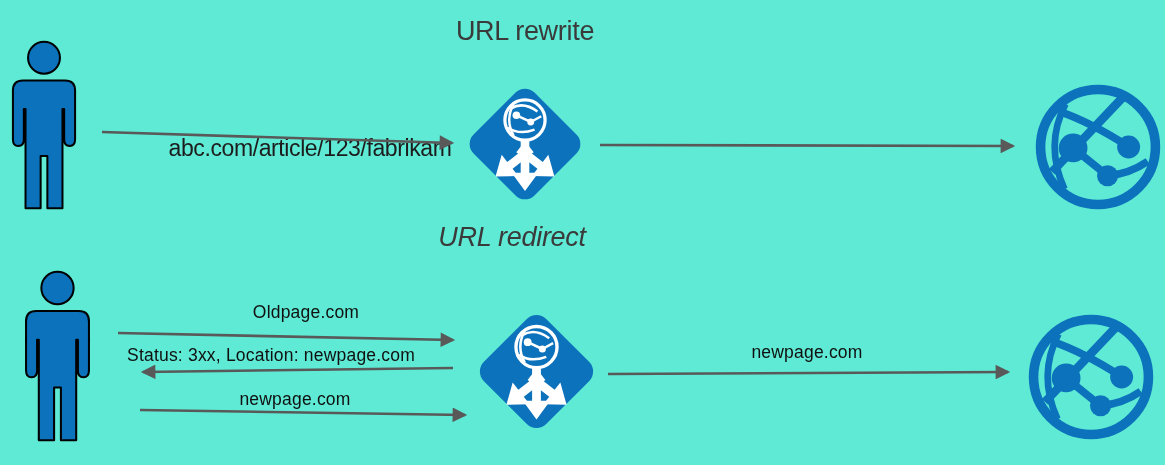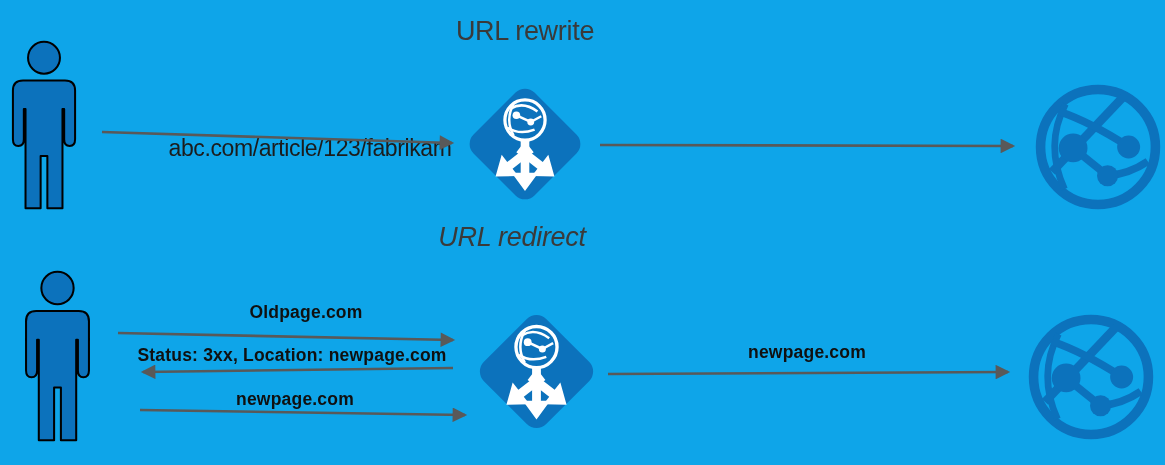--- a/index.html
+++ b/index.html
@@ -1,19 +1,19 @@
 <!DOCTYPE html>
 <html><head>
 <meta charset="utf-8">
 <style>
   html,body{margin:0;padding:0;background:#fff;}
   #canvas{
     position:relative;
     width:1165px;height:465px;
-    background:#0ea5e9;
+    background:#5eead4;
     overflow:hidden;
     font-family:"Liberation Sans", sans-serif;
     --azure-blue:#0C72BC;
     --arrow-gray:#595959;
     --title-text:#3A3A3A;
     --label-text:#1C1C1C;
     --bold-label-text:#101010;
   }
   .abs{position:absolute;}
   .section-title{
@@ -31,21 +31,21 @@
     font-size:23px;
     font-weight:400;
     color:var(--label-text);
     white-space:nowrap;
     letter-spacing:-0.4px;
   }
   .bold-label{
     position:absolute;
     transform:translateX(-50%);
     font-size:17.5px;
-    font-weight:700;
+    font-weight:400;
     color:var(--bold-label-text);
     white-space:nowrap;
     letter-spacing:0.2px;
   }
   #arrow-layer{position:absolute;left:0;top:0;pointer-events:none;}
   .arrow-line{stroke:var(--arrow-gray);stroke-width:2.6;}
   .arrow-head{fill:var(--arrow-gray);}
   .fill-blue{fill:var(--azure-blue);}
   .stroke-black{stroke:#000;}
   .white-line{stroke:#fff;fill:none;}
@@ -56,21 +56,21 @@
 <body>
 
 <div id="canvas" style="--azure-blue: #0C72BC; --arrow-gray: #595959; --title-text: #3A3A3A; --label-text: #1C1C1C; --bold-label-text: #101010;">
 
   <div class="section-title" style="left:525px;top:16px;">URL rewrite</div>
   <div class="section-title" style="left:512px;top:222px;font-style:italic;">URL redirect</div>
 
   <div class="url-label" style="left:310px;top:87px;margin-top:48px;">abc.com/article/123/fabrikam</div>
 
   <div class="bold-label" style="left:306px;top:302px;">Oldpage.com</div>
-  <div class="bold-label" style="left:292px;top:345px;">Status: 3xx, Location: newpage.com</div>
+  <div class="bold-label" style="left:271px;top:345px;">Status: 3xx, Location: newpage.com</div>
   <div class="bold-label" style="left:295px;top:389px;">newpage.com</div>
   <div class="bold-label" style="left:807px;top:342px;">newpage.com</div>
 
   <svg id="arrow-layer" width="1165" height="465" viewBox="0 0 1165 465">
     <defs>
       <marker id="ah" viewBox="0 0 10 10" refX="8.5" refY="5" markerWidth="7.2" markerHeight="5.6" orient="auto">
         <path d="M0,0 L10,5 L0,10 Z" class="arrow-head"></path>
       </marker>
     </defs>
     <g>

